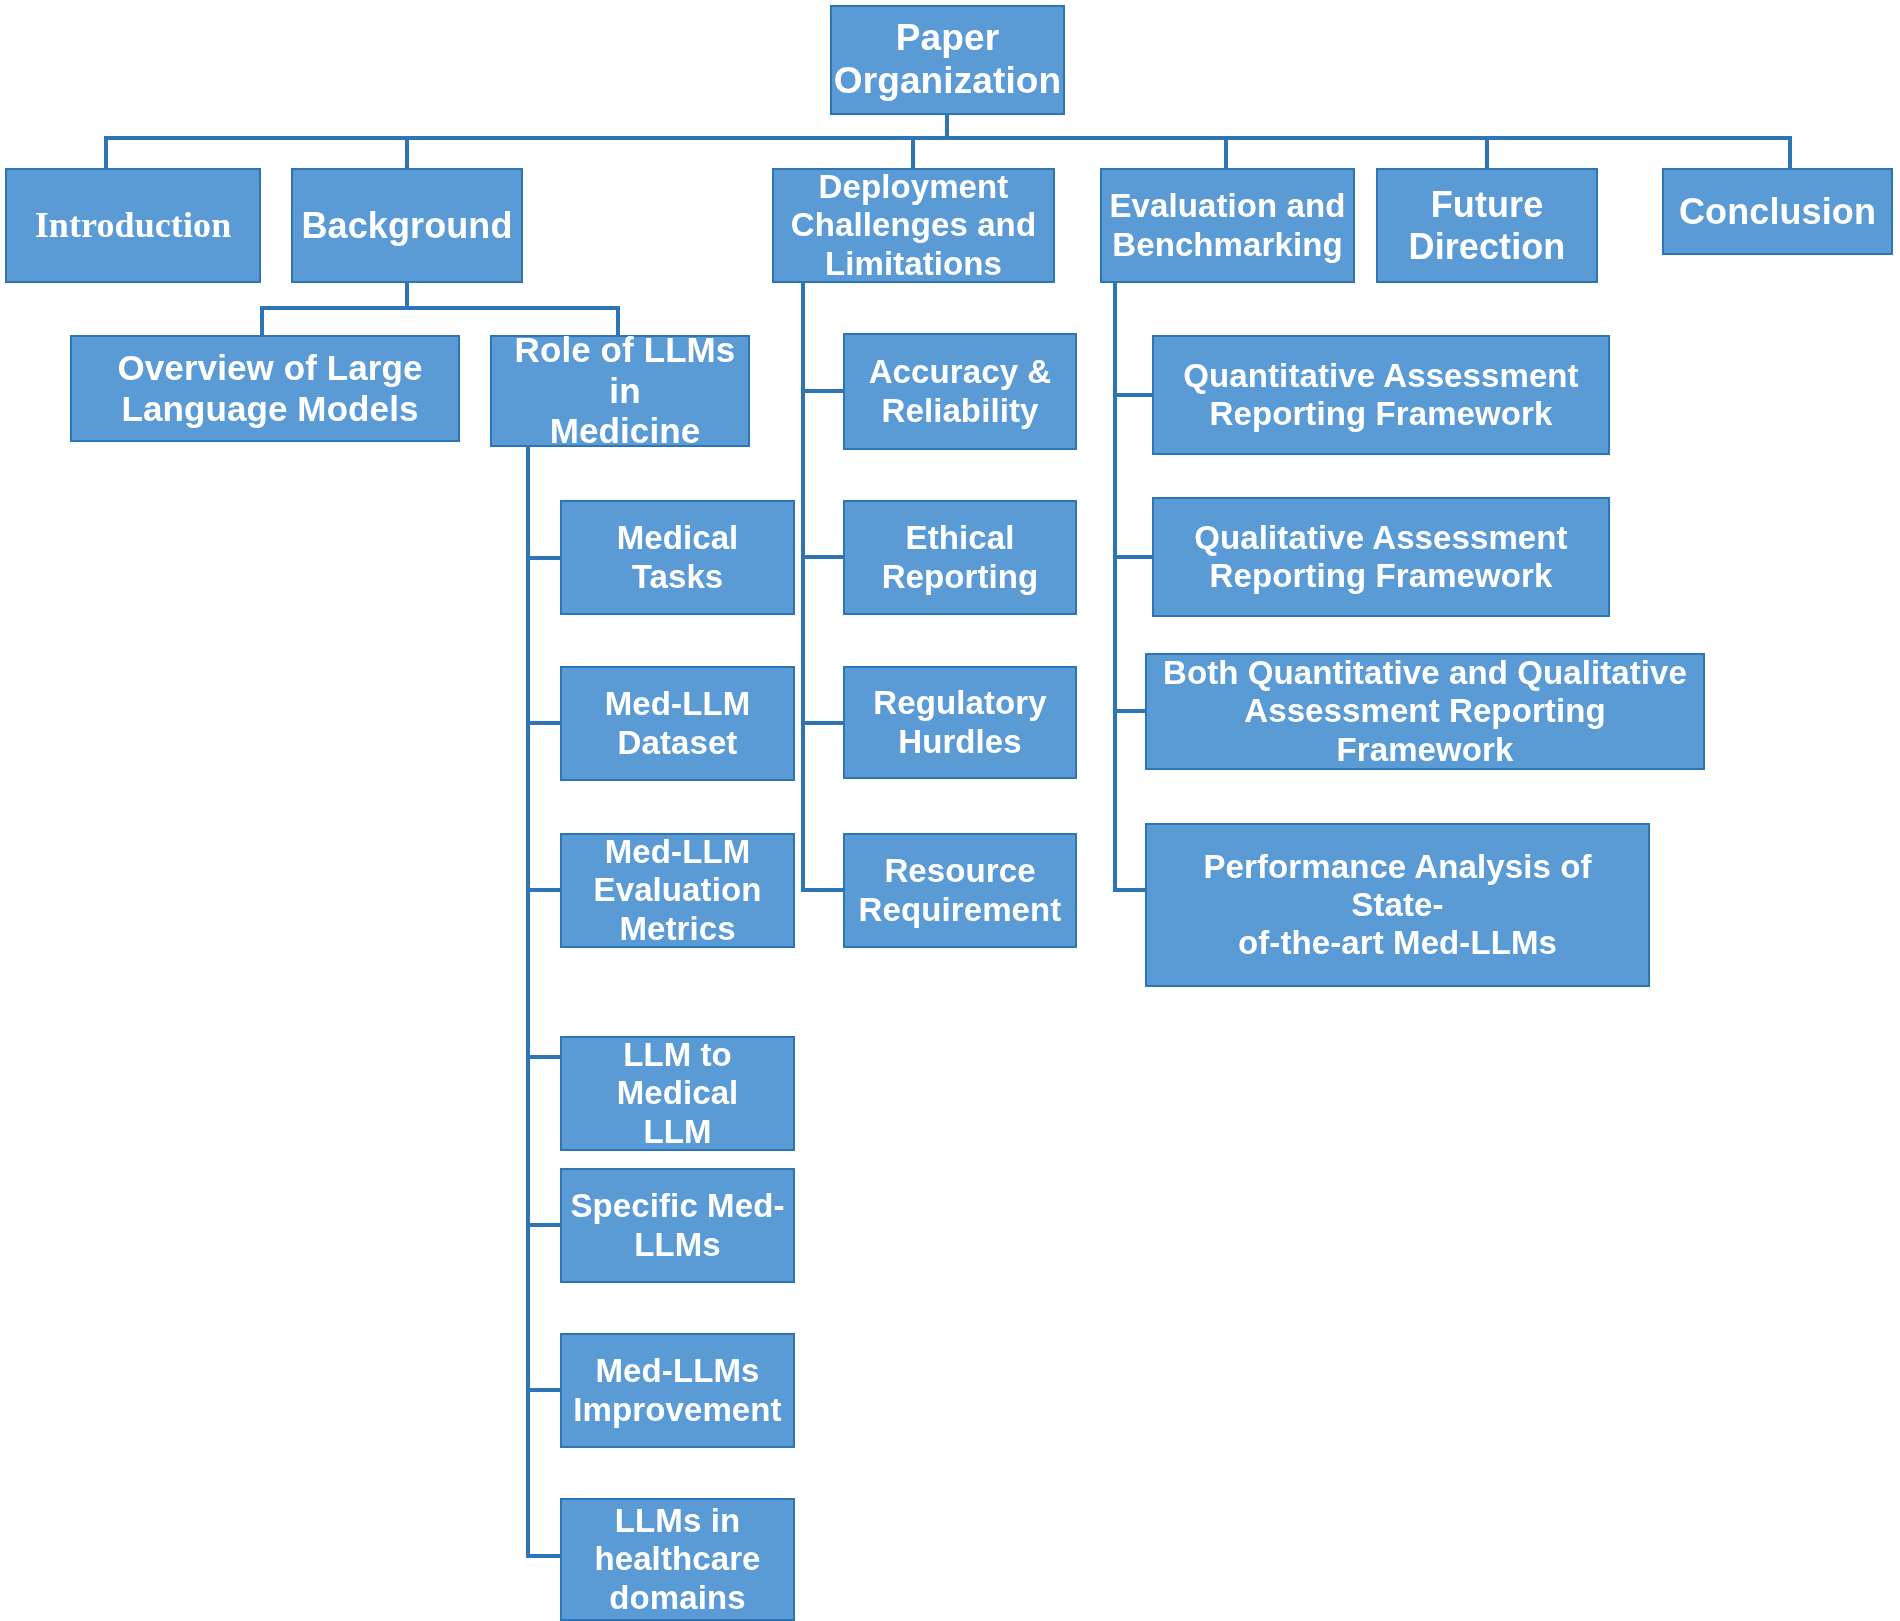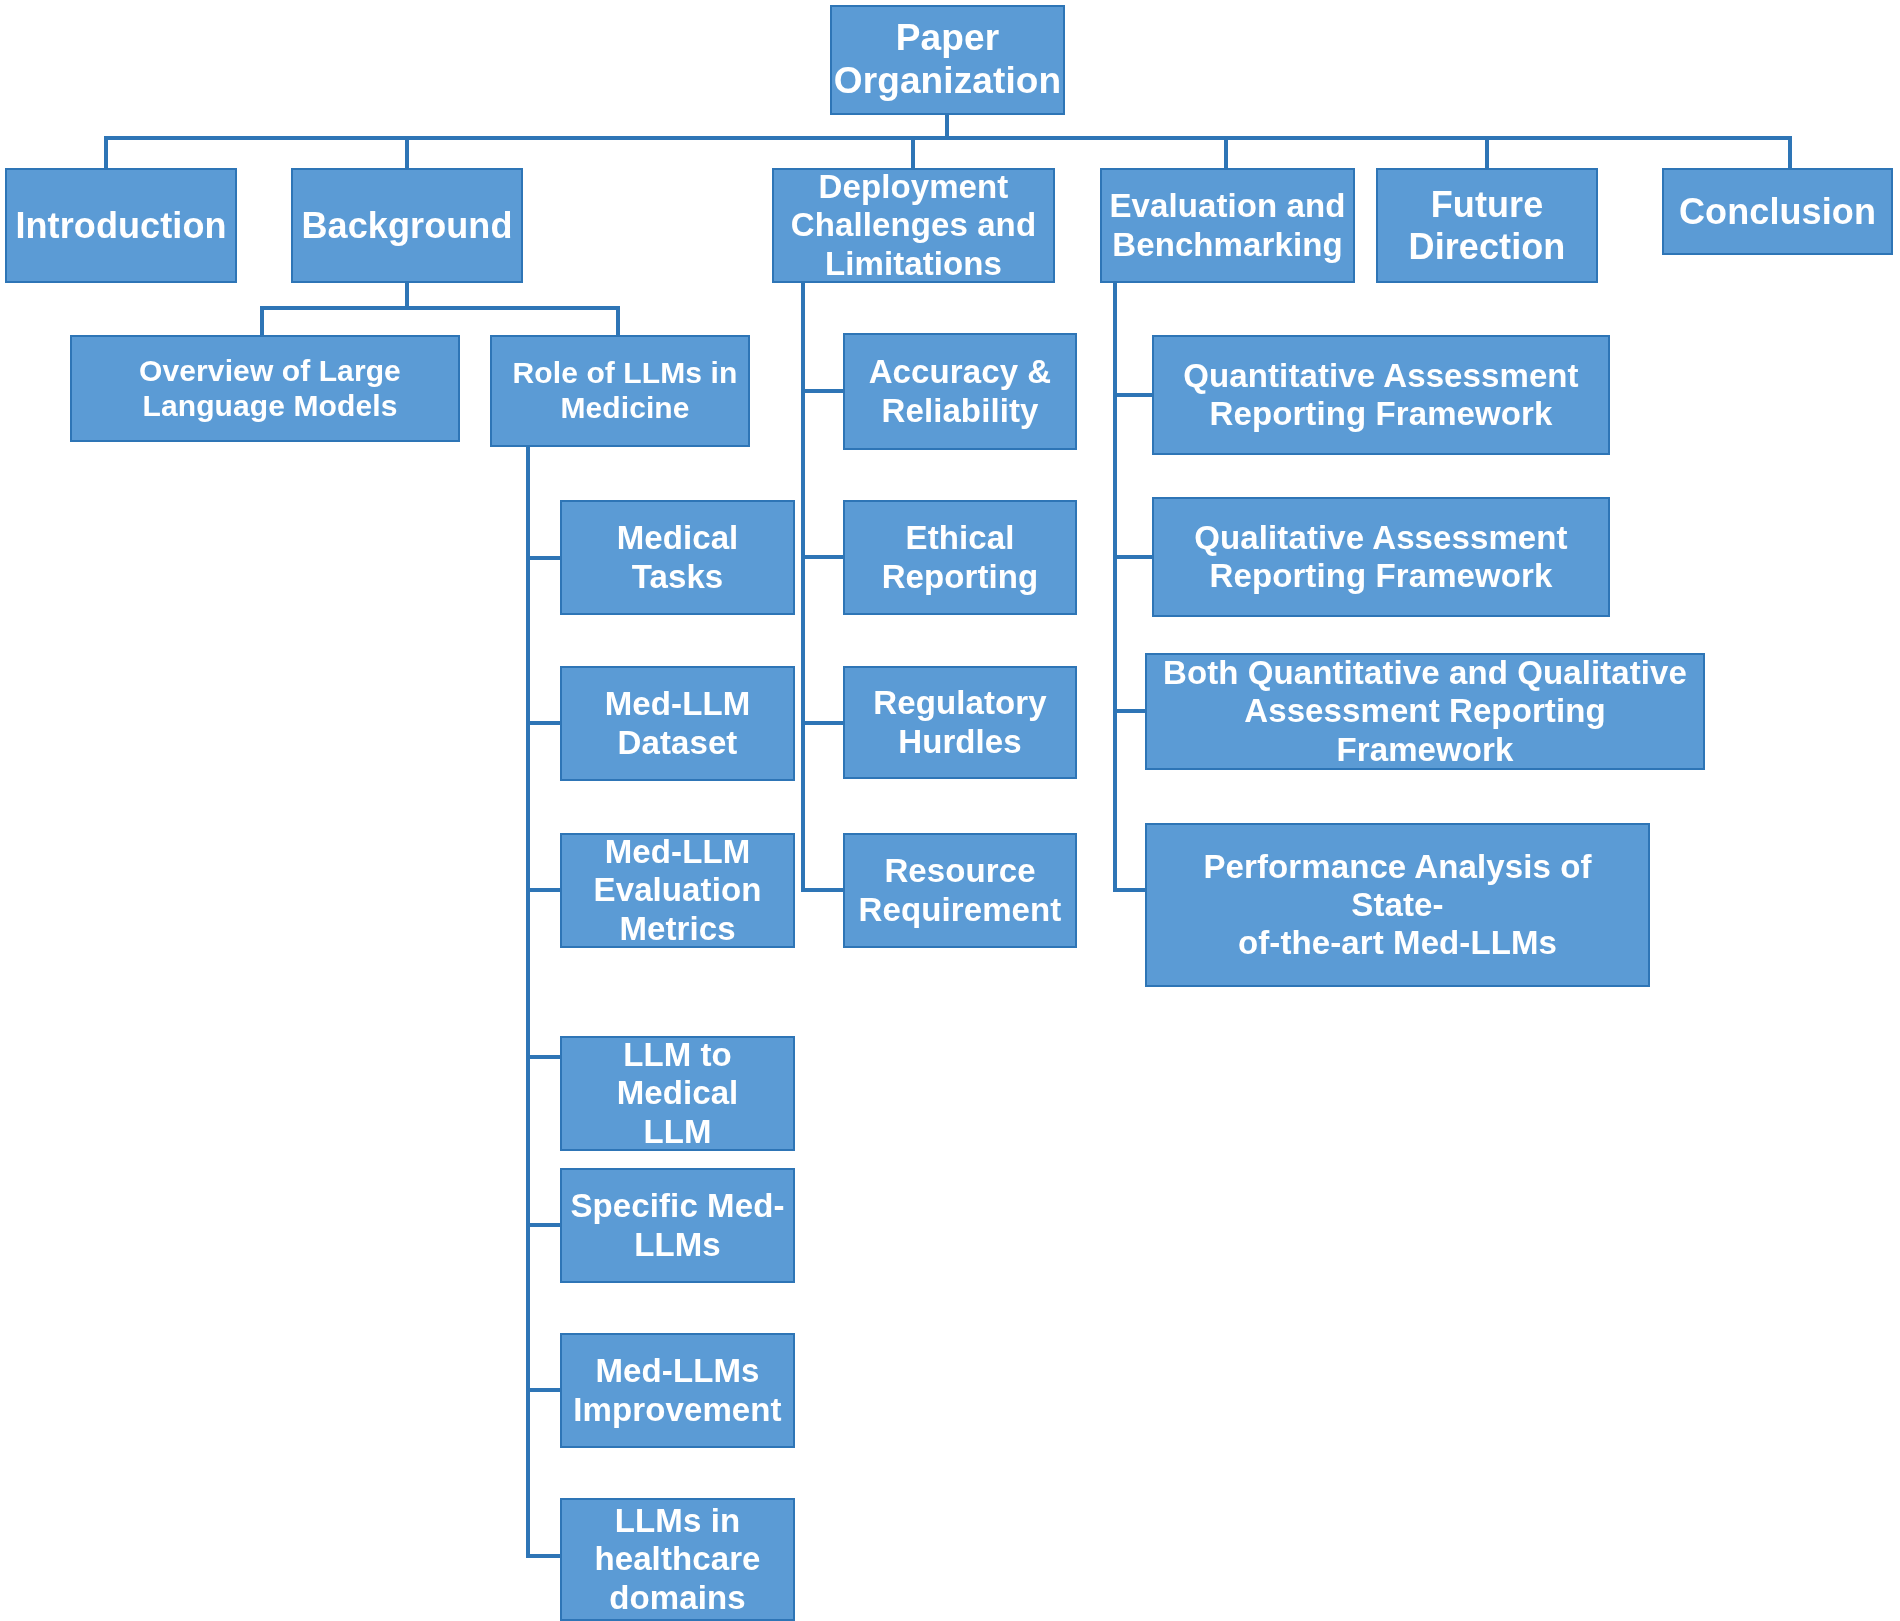--- a/index.html
+++ b/index.html
@@ -38,21 +38,21 @@
     line-height: 1.16;
     font-weight: 700;
     letter-spacing: 0.1px;
     padding: 2px 6px;
     white-space: pre-line;
     text-rendering: optimizeLegibility;
   }
   .t-root   { font-size: 37px; }
   .t-l1     { font-size: 36px; }
   .t-l1s    { font-size: 33px; }
-  .t-l2     { font-size: 30px; padding-left: 16px; }
+  .t-l2     { font-size: 35px; padding-left: 16px; }
   .t-l3     { font-size: 33px; }
   .t-wide   { font-size: 33px; }
 </style>
 </head>
 <body>
 
 <div id="canvas">
 
   <svg id="wires" viewBox="0 0 1900 1621" xmlns="http://www.w3.org/2000/svg">
     <g fill="none" stroke="#2E75B6" stroke-width="4" stroke-linecap="square">
@@ -91,21 +91,21 @@
       <path d="M1115,283 L1115,890"></path>
       <path d="M1115,395 L1152,395"></path>
       <path d="M1115,557 L1152,557"></path>
       <path d="M1115,711 L1152,711"></path>
       <path d="M1115,890 L1152,890"></path>
     </g>
   </svg>
 
   <div class="node t-root" style="left:830px; top:5px; width:235px; height:110px;">Paper Organization</div>
 
-  <div class="node t-l1" style="left:5px; top:168px; width:232px; height:115px;">Introduction</div>
+  <div class="node t-l1" style="left:5px; top:168px; width:256px; height:115px;font-family:Liberation Serif, serif;">Introduction</div>
 
   <div class="node t-l1" style="left:291px; top:168px; width:232px; height:115px;">Background</div>
 
   <div class="node t-l1s" style="left:772px; top:168px; width:283px; height:115px;">Deployment
 Challenges and
 Limitations</div>
 
   <div class="node t-l1s" style="left:1100px; top:168px; width:255px; height:115px;">Evaluation and
 Benchmarking</div>
 

